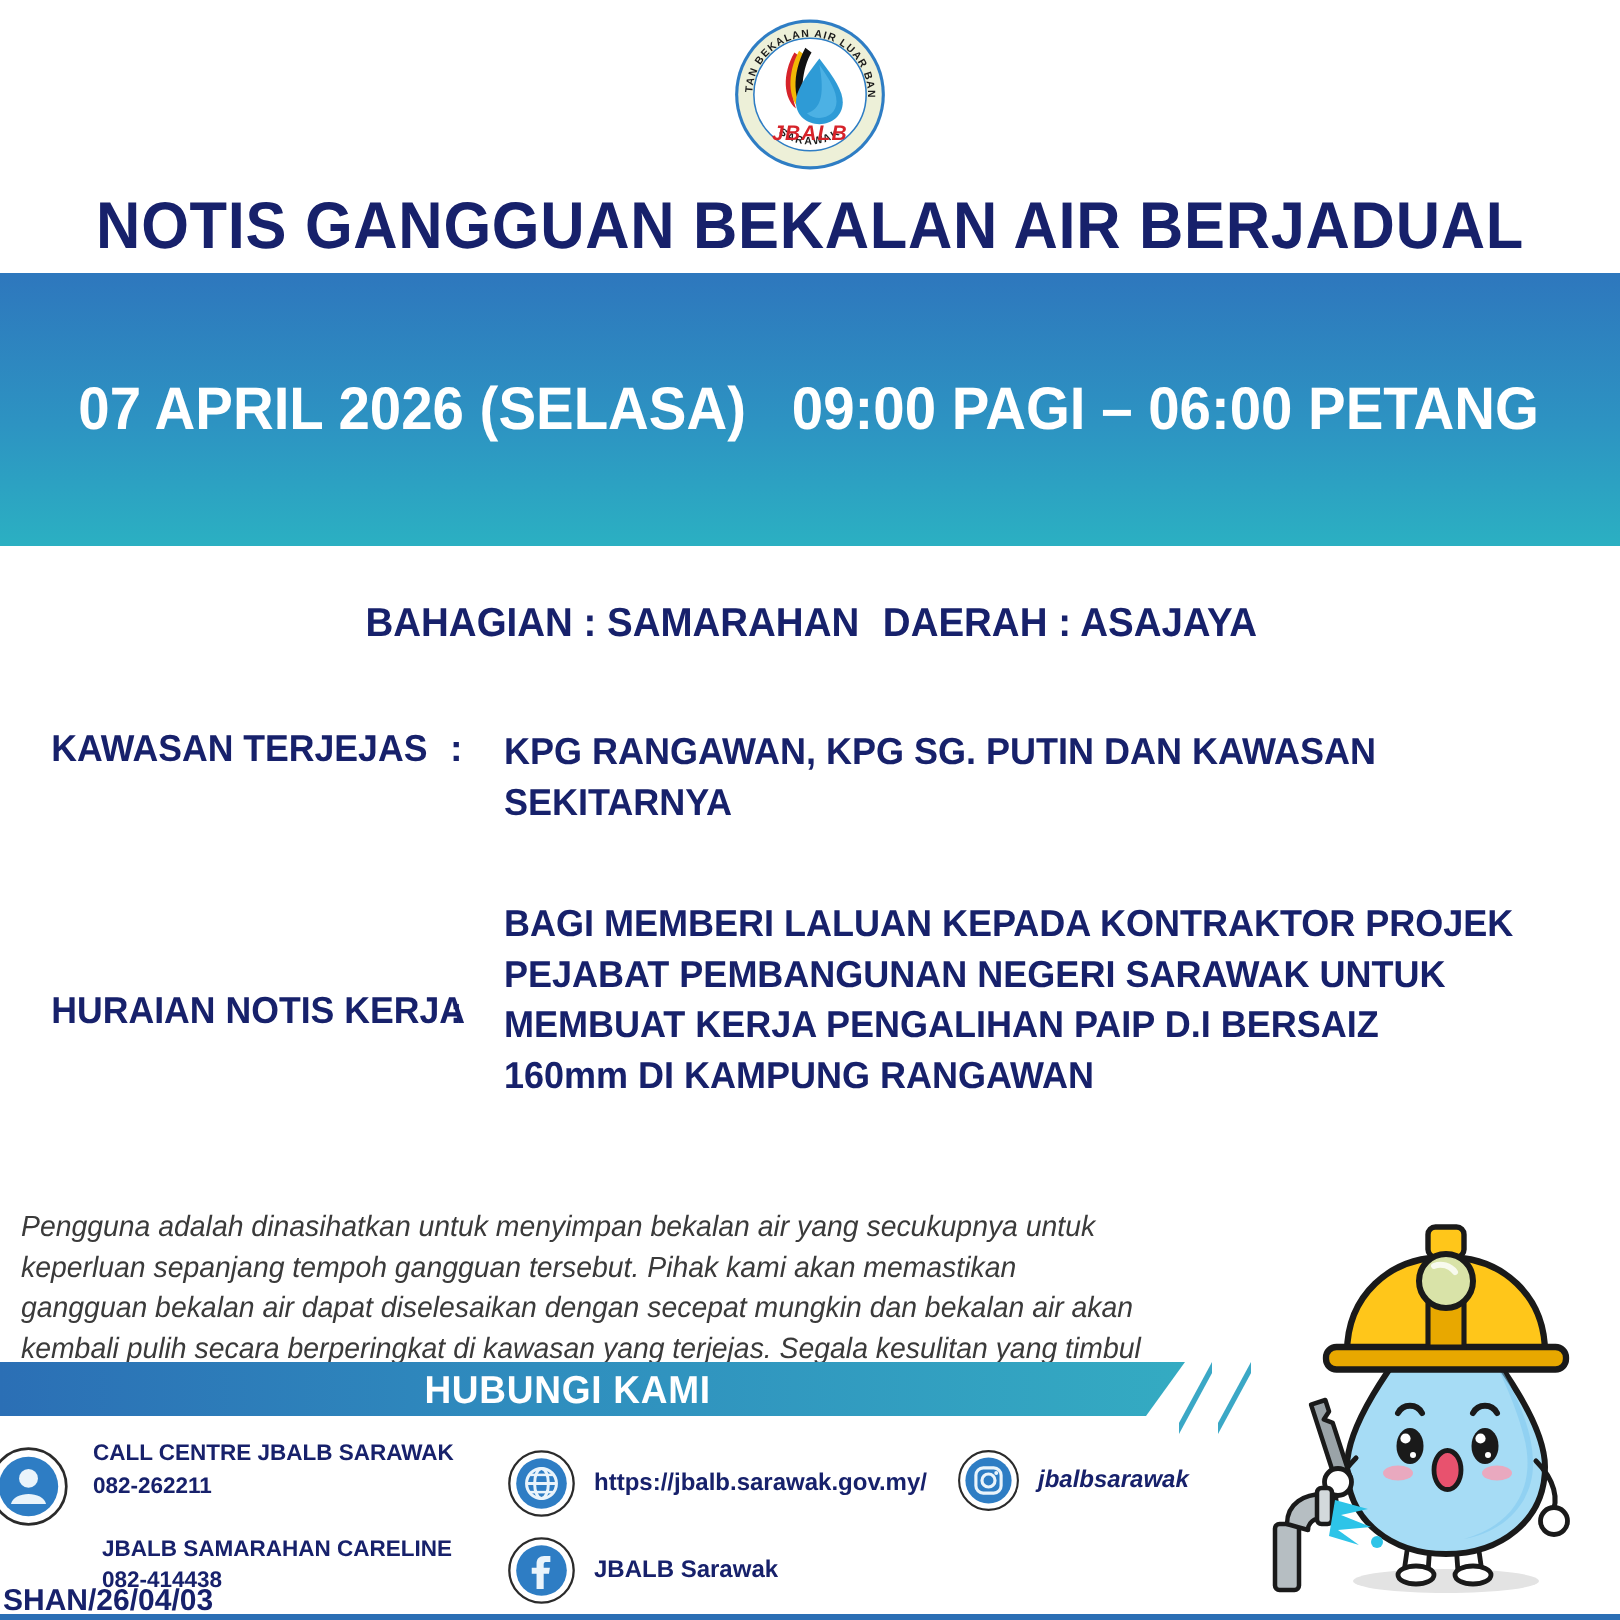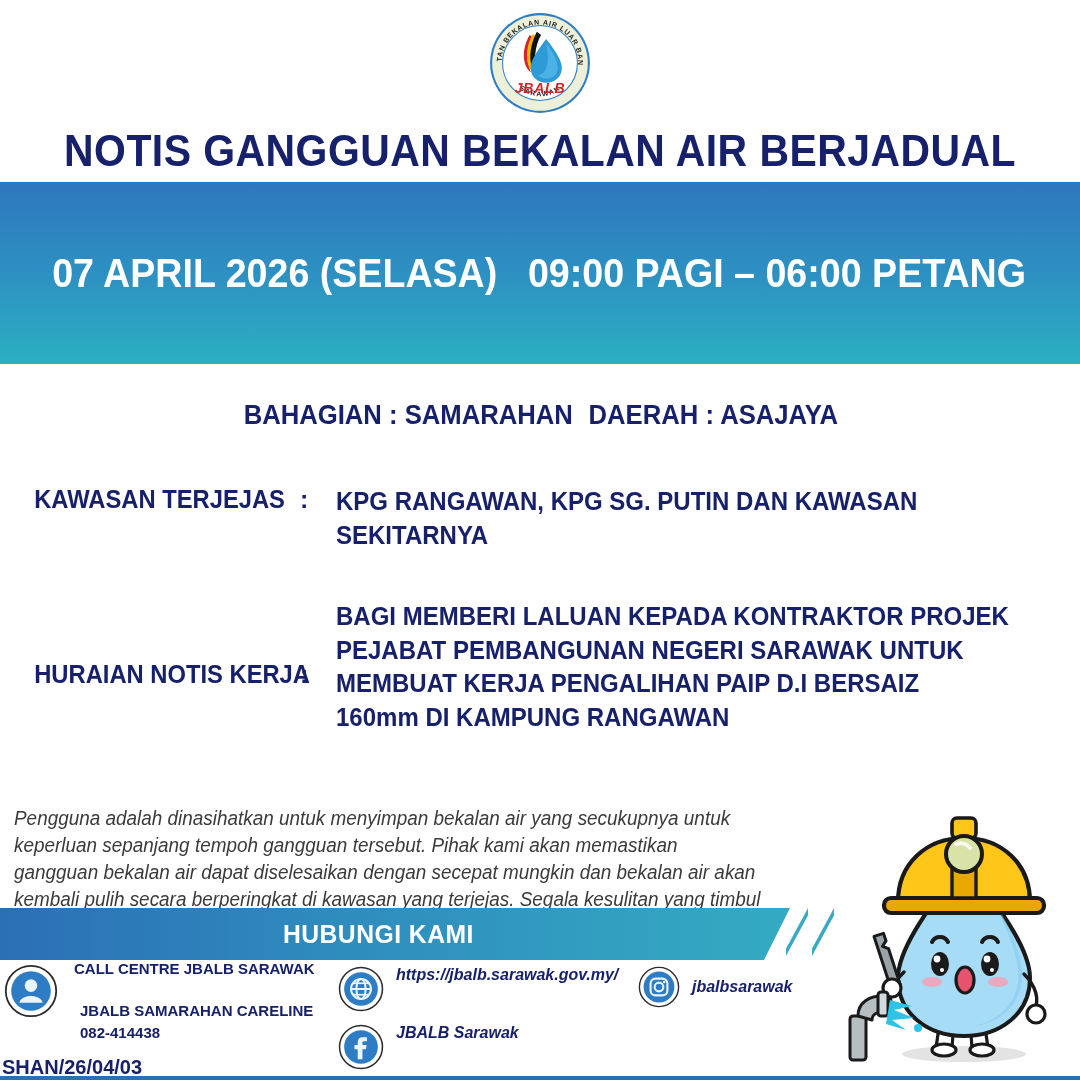--- a/index.html
+++ b/index.html
@@ -68,44 +68,44 @@
   
   .advisory{
     position:absolute;left:14px;top:805px;width:775px;
     color:#3A3A3A;font-size:19.5px;font-style:italic;line-height:1.38;
     transform:scaleX(.97);transform-origin:left top;
   }
 
   
   .contact-bar{position:absolute;left:0;top:908px;width:840px;height:48px;}
   .bar-main{
-    position:absolute;left:0;top:0;width:790px;height:52px;
+    position:absolute;left:0;top:0;width:790px;height:36px;
     background:linear-gradient(90deg,#2B6FB5 0%,#2F8DBE 45%,#34ABC2 100%);
     clip-path:polygon(0 0,100% 0,calc(100% - 26px) 100%,0 100%);
     display:flex;align-items:center;justify-content:center;
   }
   .bar-title{
     color:#ffffff;font-size:26px;font-weight:bold;letter-spacing:.5px;
     transform:scaleX(.95) translateX(-18px);transform-origin:center;
   }
   .slash{position:absolute;top:0;width:22px;height:48px;background:#3BA8C6;
     clip-path:polygon(26px 0,100% 0,calc(100% - 26px) 100%,0 100%);}
   .slash.s1{left:786px;}
   .slash.s2{left:812px;}
 
   
-  .contact-left{position:absolute;left:12px;top:958px;width:340px;}
+  .contact-left{position:absolute;left:0;top:958px;width:340px;}
   .person-icon{position:absolute;left:-8px;top:6px;width:54px;height:54px;}
   .c-text{padding-left:62px;color:#17216B;font-size:15px;font-weight:bold;line-height:1.45;}
   .c-text2{padding-left:68px;margin-top:20px;color:#17216B;font-size:15px;font-weight:bold;line-height:1.45;}
   .ref-no{position:absolute;left:2px;top:1056px;color:#17216B;font-size:20px;font-weight:bold;}
 
   
   .links{position:absolute;left:338px;top:966px;width:500px;}
-  .link-row{display:flex;align-items:flex-start;margin-bottom:12px;font-style:italic;}
+  .link-row{display:flex;align-items:center;margin-bottom:12px;}
   .link-icon{width:46px;height:46px;flex:0 0 46px;}
   .link-text{margin-left:12px;color:#17216B;font-size:16px;font-weight:bold;white-space:nowrap;}
   .ig-row{position:absolute;left:300px;top:0;display:flex;align-items:center;font-style:italic;}
   .ig-row .link-icon{width:42px;height:42px;flex:0 0 42px;}
 
   
   .mascot{position:absolute;left:836px;top:792px;width:240px;height:288px;}
 
   .bottom-rule{position:absolute;left:0;top:1076px;width:1080px;height:4px;background:#2B6FB5;}
 </style>
@@ -182,20 +182,21 @@
 
   <div class="contact-left">
     <svg class="person-icon" viewBox="0 0 60 60">
       <circle cx="30" cy="30" r="28" fill="none" stroke="#2B2B2B" stroke-width="2"></circle>
       <circle cx="30" cy="30" r="22" fill="#2E7DC4"></circle>
       <circle cx="30" cy="24" r="7" fill="#EAF4FB"></circle>
       <path d="M17 43 C 19 33, 41 33, 43 43 Z" fill="#EAF4FB"></path>
     </svg>
     <div class="c-text">
       <div>CALL CENTRE JBALB SARAWAK</div>
+      <div>082-262211</div>
     </div>
     <div class="c-text2">
       <div>JBALB SAMARAHAN CARELINE</div>
       <div>082-414438</div>
     </div>
   </div>
 
   <div class="ref-no">SHAN/26/04/03</div>
 
   <div class="links">

